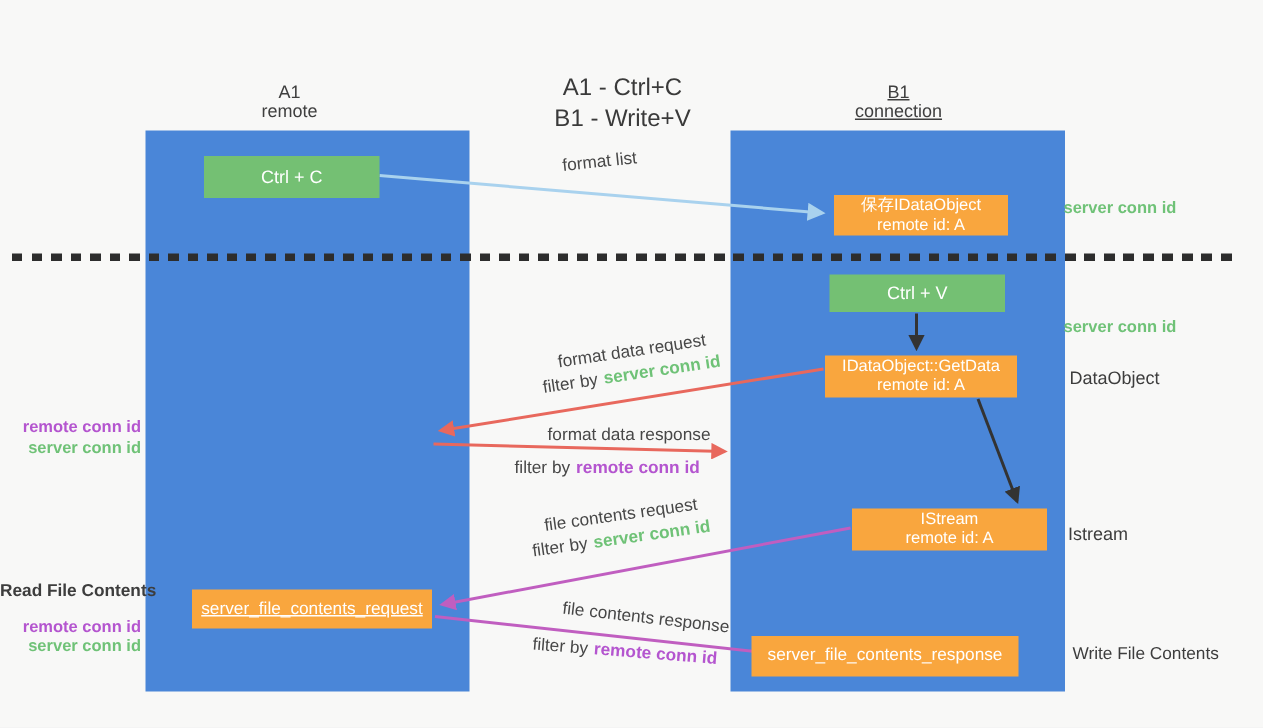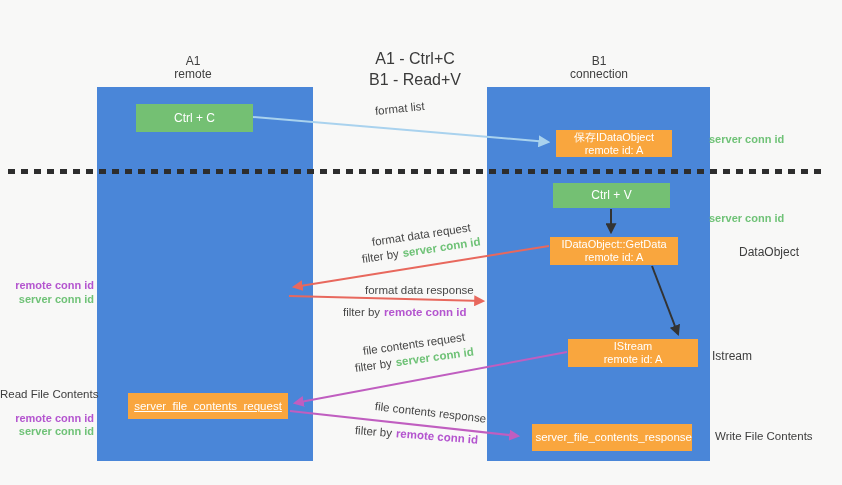--- a/index.html
+++ b/index.html
@@ -23,77 +23,77 @@
   }
   .lane{position:absolute;top:87px;height:374px;background:var(--column-blue);}
   .lane-left{left:97px;width:216px;}
   .lane-right{left:487px;width:223px;}
 
   .title{position:absolute;left:330px;top:8px;width:170px;text-align:center;
     font-size:16px;line-height:21px;color:#3a3a3a;margin-top:40px;}
   .lane-header{position:absolute;top:55px;width:90px;text-align:center;
     font-size:12px;line-height:13px;color:#3f3f3f;}
   .lane-header.left{left:148px;}
-  .lane-header.right{left:554px;}
+  .lane-header.right{left:554px;text-decoration:underline;}
 
   .dotted-line{position:absolute;left:8px;top:169px;width:816px;height:5px;
     background:repeating-linear-gradient(to right,#2d2d2d 0 7px,transparent 7px 13px);}
 
   svg.arrows{position:absolute;left:0;top:0;pointer-events:none;}
 
   .node{position:absolute;display:flex;align-items:center;justify-content:center;
     flex-direction:column;color:#fff;text-align:center;font-size:11.5px;line-height:13px;}
   .node.green{background:var(--node-green);font-size:12px;}
   .node.orange{background:var(--node-orange);}
   .n-ctrl-c{left:136px;top:104px;width:117px;height:28px;}
   .n-save{left:556px;top:130px;width:116px;height:27px;font-size:11px;}
   .n-ctrl-v{left:553px;top:183px;width:117px;height:25px;}
   .n-getdata{left:550px;top:237px;width:128px;height:28px;font-size:11px;}
   .n-fmt-req{left:131px;top:276px;width:156px;height:27px;}
   .n-fmt-resp{left:488px;top:288px;width:156px;height:28px;}
   .n-istream{left:568px;top:339px;width:130px;height:28px;font-size:11px;}
   .n-file-req{left:128px;top:393px;width:160px;height:26px;text-decoration:underline;}
-  .n-file-resp{left:532px;top:424px;width:160px;height:27px;align-items:flex-end;}
+  .n-file-resp{left:501px;top:424px;width:178px;height:27px;}
 
   .flow-label{position:absolute;font-size:11.5px;color:#474747;white-space:nowrap;
     transform-origin:left center;}
   .fl-format-list{left:375px;top:105px;transform:rotate(-6deg);}
   .fl-fdr{left:372px;top:236px;transform:rotate(-8.5deg);}
   .fl-fby1{left:362px;top:253px;transform:rotate(-8.5deg);}
   .fl-fdresp{left:365px;top:284px;}
   .fl-fby2{left:343px;top:306px;}
   .fl-fcr{left:363px;top:345px;transform:rotate(-8deg);}
   .fl-fby3{left:355px;top:362px;transform:rotate(-8deg);}
   .fl-fcresp{left:375px;top:400px;transform:rotate(6.5deg);}
   .fl-fby4{left:355px;top:424px;transform:rotate(4.5deg);}
   .conn-green{color:var(--text-green);font-weight:bold;}
   .conn-purple{color:var(--text-purple);font-weight:bold;}
   .fb{margin-right:4px;}
 
   .margin-label{position:absolute;font-size:11px;white-space:nowrap;}
   .ml-right-edge{left:0;width:94px;text-align:right;font-weight:bold;}
   .ml-remote1{top:279px;}
   .ml-server1{top:293px;}
-  .ml-rfc{top:388px;font-weight:normal;font-size:11.5px;color:#3d3d3d;}
+  .ml-rfc{top:388px;font-weight:bold;font-size:11.5px;color:#3d3d3d;}
   .ml-remote2{top:412px;}
   .ml-server2{top:425px;}
   .ml-sc1{left:709px;top:133px;font-weight:bold;}
   .ml-sc2{left:709px;top:212px;font-weight:bold;}
-  .ml-dataobject{left:713px;top:245px;font-size:12px;color:#3d3d3d;margin-left:26px;}
+  .ml-dataobject{left:713px;top:245px;font-size:12px;color:#3d3d3d;}
   .ml-istream{left:712px;top:349px;font-size:12px;color:#3d3d3d;}
   .ml-wfc{left:715px;top:430px;font-size:11.5px;color:#3d3d3d;}
 </style>
 </head>
 <body>
 
 <div class="canvas">
 
   <div class="title">
     <div>A1 - Ctrl+C</div>
-    <div>B1 - Read+V</div>
+    <div>B1 - Write+V</div>
   </div>
 
   <div class="lane-header left">
     <div>A1</div>
     <div>remote</div>
   </div>
   <div class="lane-header right">
     <div>B1</div>
     <div>connection</div>
   </div>

